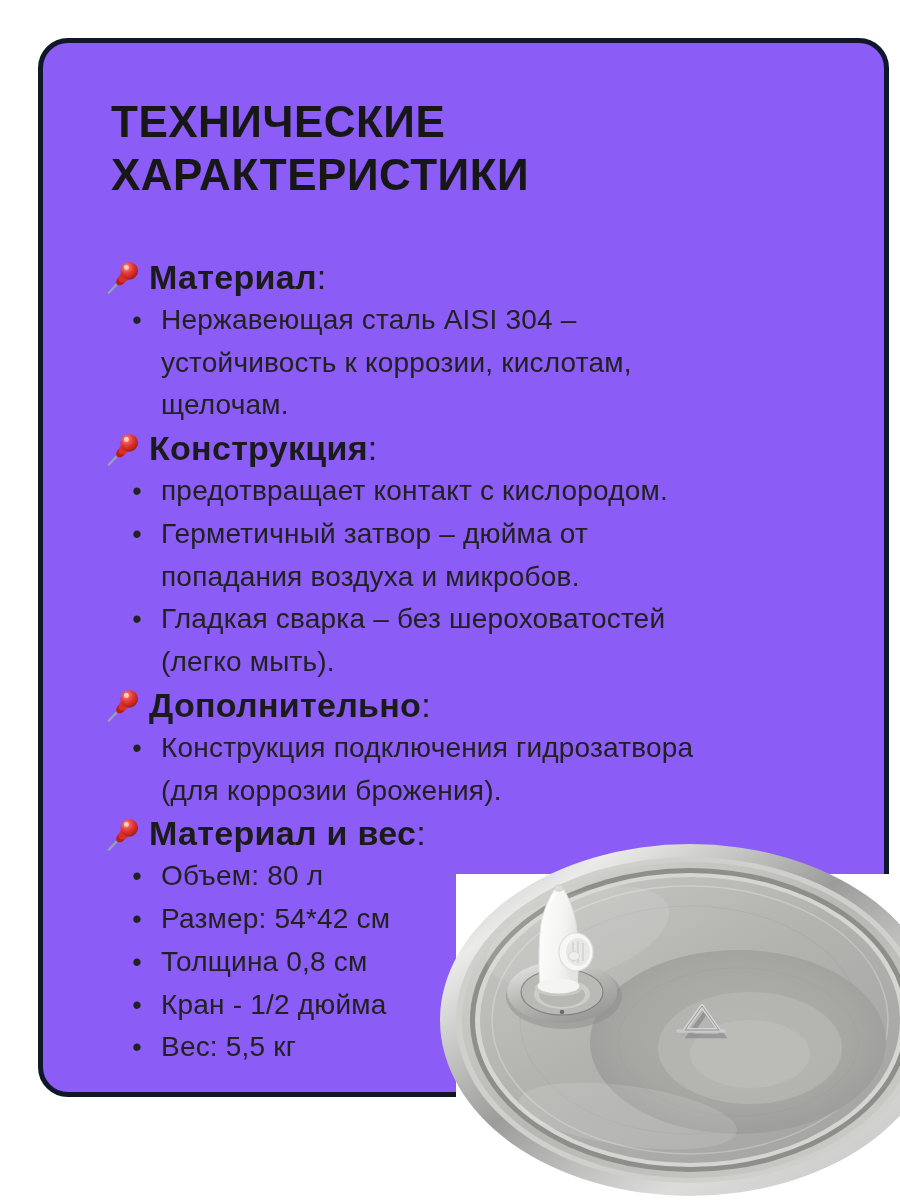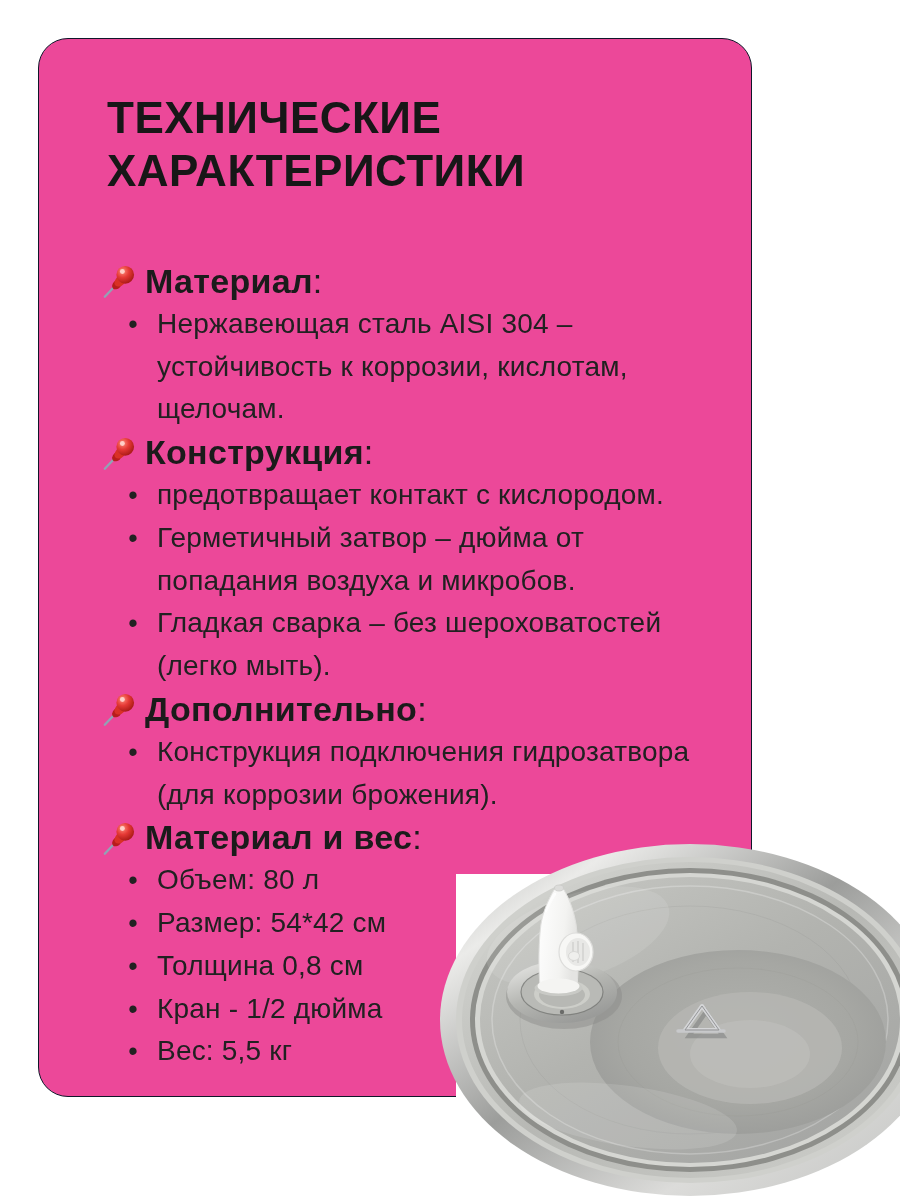--- a/index.html
+++ b/index.html
@@ -2,32 +2,32 @@
 <html><head>
 <meta charset="utf-8">
 <style>
   html,body{margin:0;padding:0;}
   body{
     width:900px;height:1200px;position:relative;overflow:hidden;
     background:#ffffff;color:#1f1f1f;
     font-family:"Liberation Sans","DejaVu Sans",sans-serif;
   }
   .card{
-    position:absolute;left:38px;top:38px;width:714px;height:1059px;
-    box-sizing:border-box;border:1px solid #0f172a;border-radius:30px;
-    background:#ec4899;
+    position:absolute;left:38px;top:38px;width:851px;height:1059px;
+    box-sizing:border-box;border:5px solid #0f172a;border-radius:30px;
+    background:#8b5cf6;
   }
   .title{
     position:absolute;left:68px;top:52px;margin:0;
     font-size:44px;font-weight:800;line-height:53px;letter-spacing:.5px;
     color:#171717;
   }
   .title span{display:block;}
   .content{
-    position:absolute;left:62px;top:221px;width:772px;
+    position:absolute;left:62px;top:213px;width:772px;
   }
   .row{display:flex;align-items:flex-start;}
   .pin{
     flex:0 0 44px;width:44px;height:42.8px;
     display:flex;align-items:center;
   }
   .sec-title{
     margin:0;font-size:34px;font-weight:800;line-height:42.8px;
     letter-spacing:.3px;color:#1b1b1b;
   }

